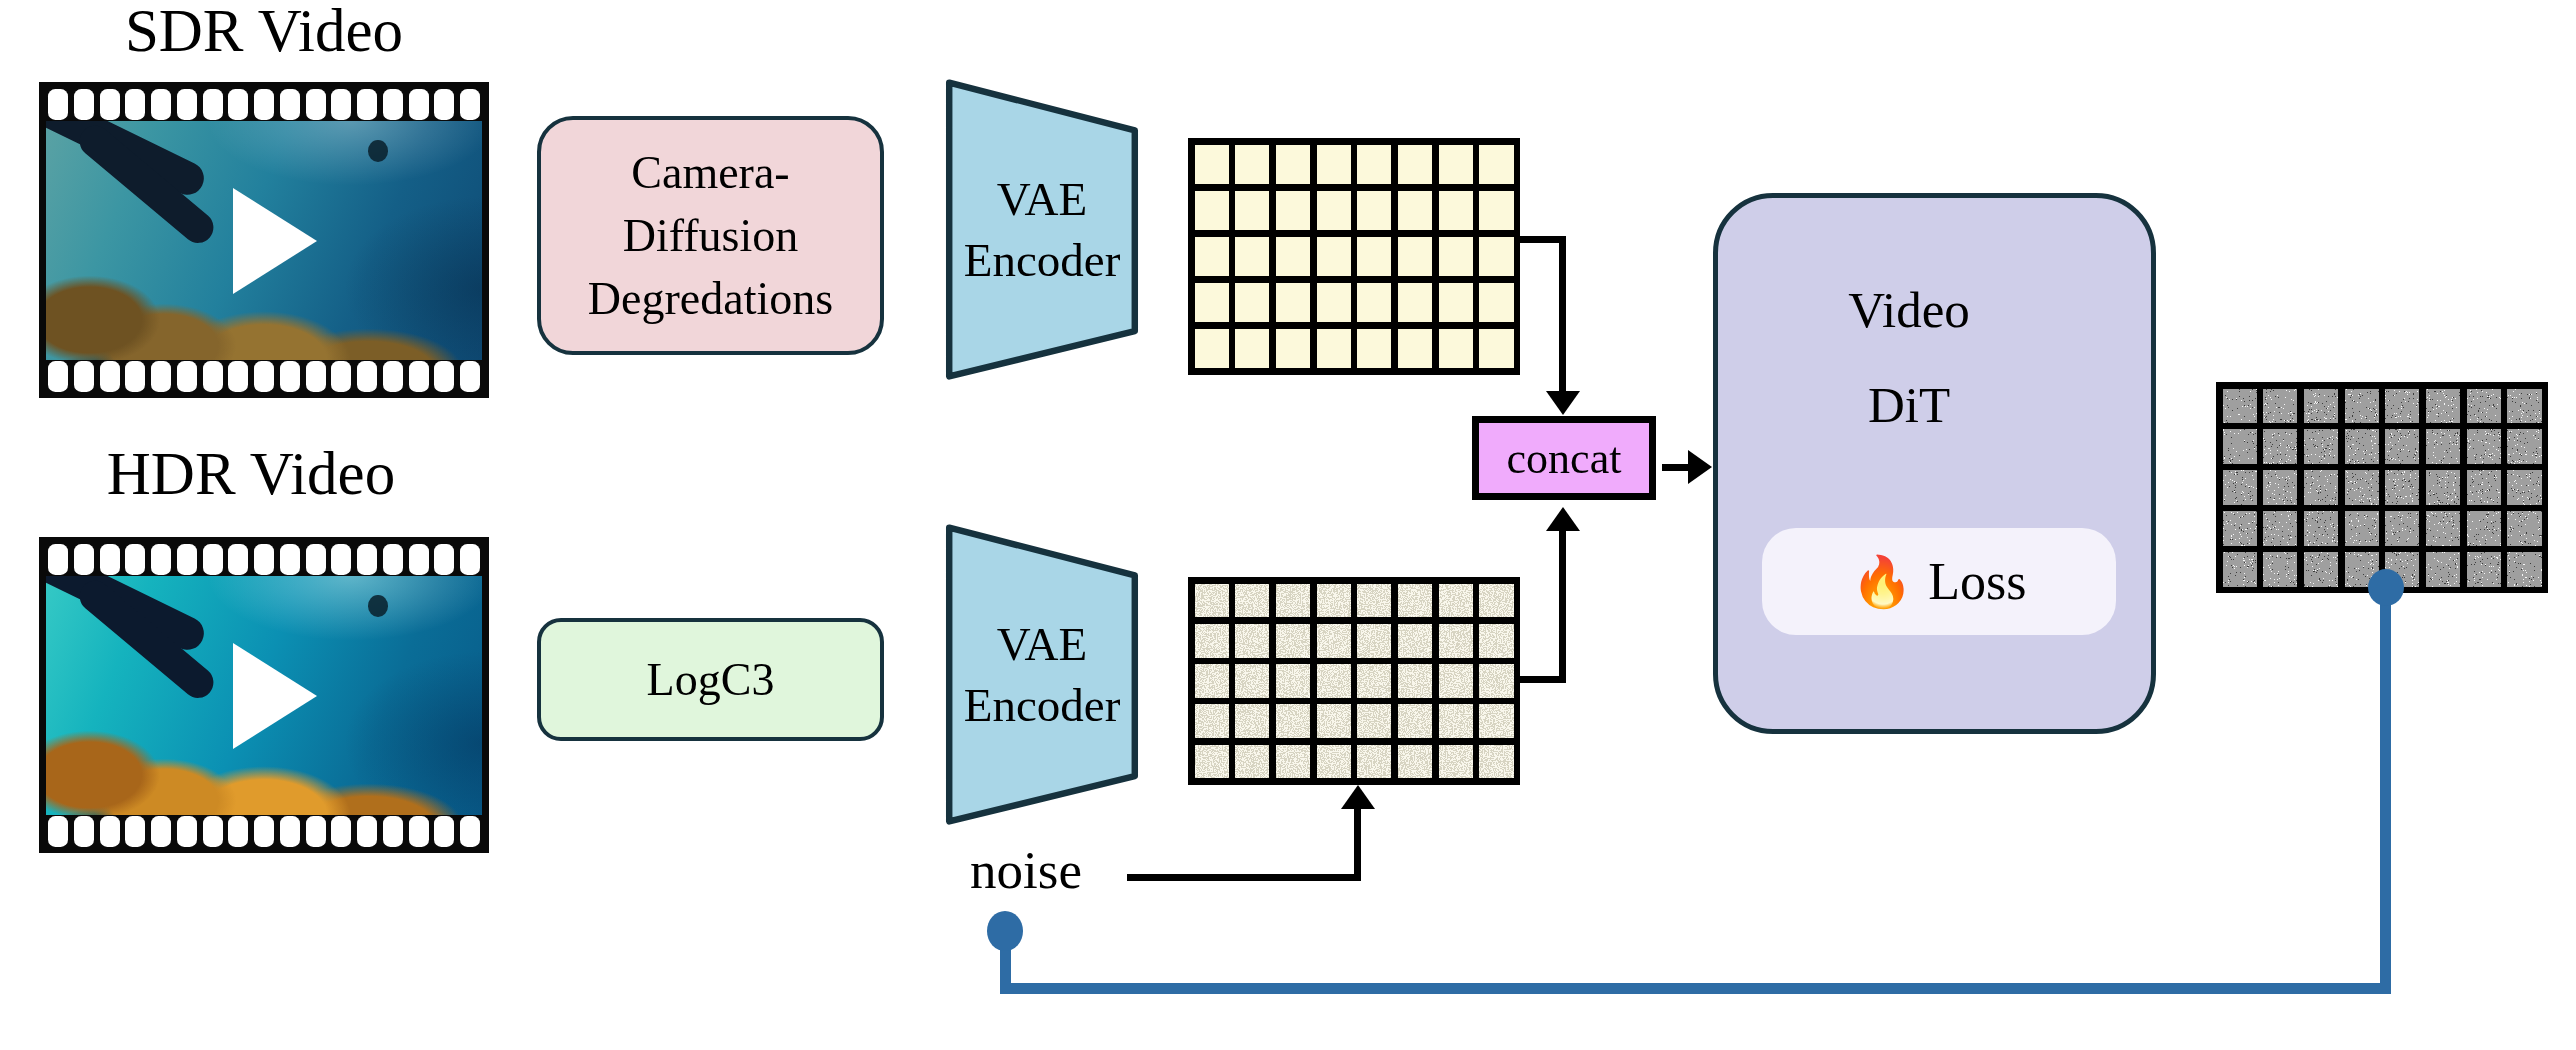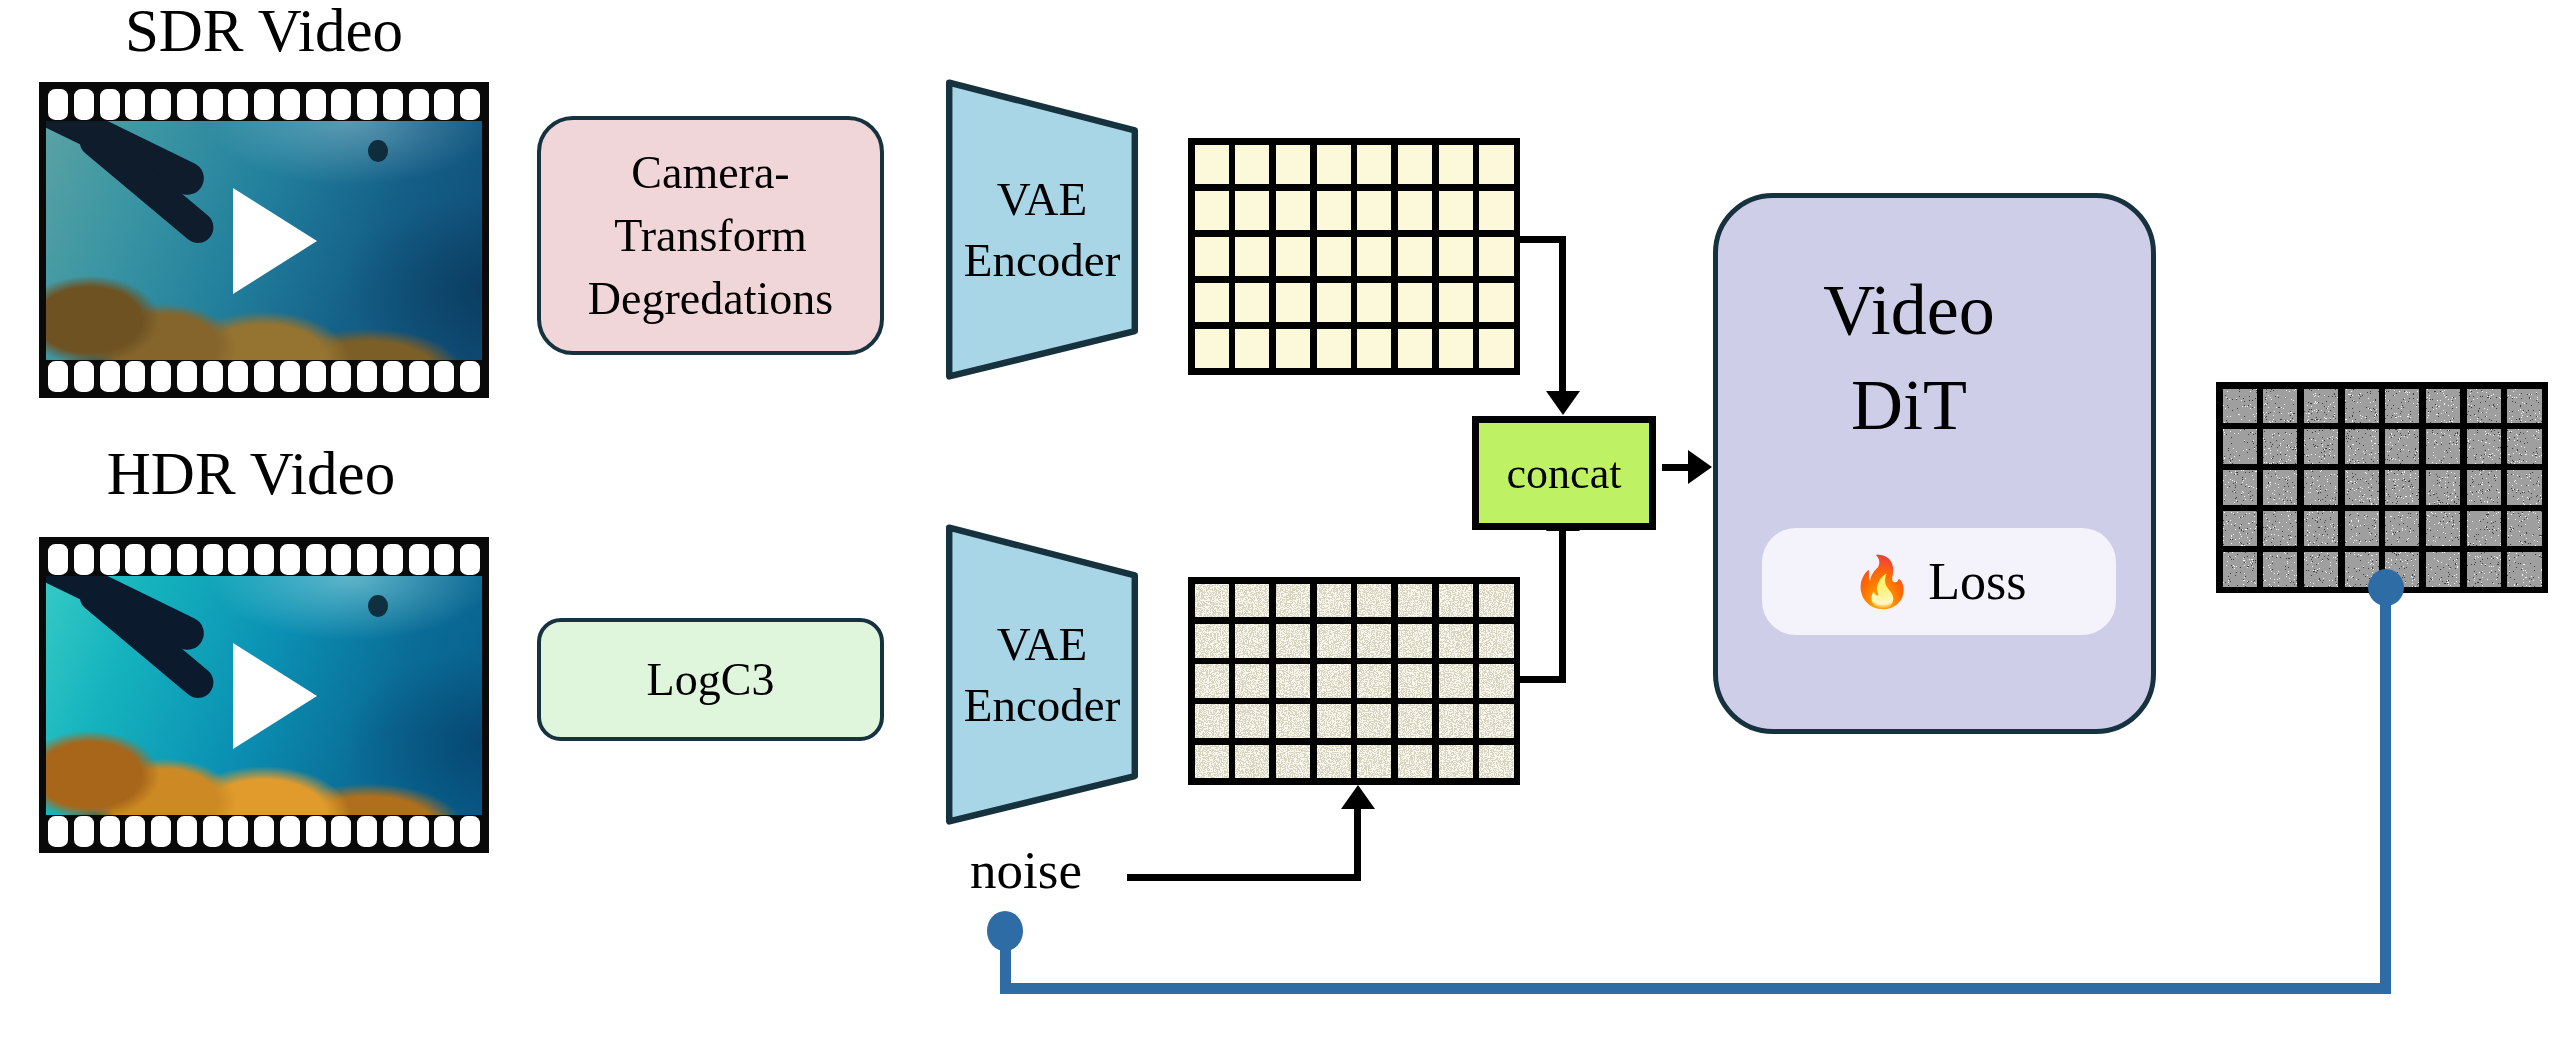--- a/index.html
+++ b/index.html
@@ -82,29 +82,29 @@
   #g2c-h{left:1517px;top:676px;width:49px;height:6.5px;}
   #g2c-v{left:1559px;top:530px;width:6.5px;height:152px;}
   #arrow-into-concat-bottom{left:1546px;top:507px;border-left:17px solid transparent;border-right:17px solid transparent;border-bottom:24px solid #000;}
   #c2d-h{left:1662px;top:464px;width:29px;height:6.5px;}
   #arrow-into-dit{left:1688px;top:450px;border-top:17px solid transparent;border-bottom:17px solid transparent;border-left:24px solid #000;}
   #noise-h{left:1127px;top:874px;width:234px;height:6.5px;}
   #noise-v{left:1354px;top:808px;width:6.5px;height:73px;}
   #arrow-into-grid{left:1341px;top:785px;border-left:17px solid transparent;border-right:17px solid transparent;border-bottom:24px solid #000;}
 
   
-  #concat-box{position:absolute;left:1472px;top:416px;width:184px;height:114px;box-sizing:border-box;
-              border:7.3px solid #000;background:#bef264;display:flex;align-items:center;justify-content:center;
+  #concat-box{position:absolute;left:1472px;top:416px;width:184px;height:84px;box-sizing:border-box;
+              border:7.3px solid #000;background:#f0abfc;display:flex;align-items:center;justify-content:center;
               font-size:44px;}
 
   
   #dit-box{position:absolute;left:1713px;top:193px;width:443px;height:541px;box-sizing:border-box;
            border:5.7px solid #16323E;border-radius:60px;background:#CFCEE9;}
   #dit-title{position:absolute;left:1713px;top:263px;width:392px;text-align:center;
-             font-size:72px;line-height:95px;color:#000;}
+             font-size:51px;line-height:95px;color:#000;}
   #lora-pill{position:absolute;left:1762px;top:528px;width:354px;height:107px;border-radius:34px;background:#F4F2FB;
              display:flex;align-items:center;justify-content:center;gap:14.5px;font-size:52px;}
   #lora-pill .fire{font-size:50px;font-family:"DejaVu Sans",sans-serif;}
 
   
   #noise-label{position:absolute;left:937px;top:840px;width:178px;text-align:center;font-size:53px;}
 
   
   .blueseg{position:absolute;background:#2E6CA5;}
   #b-stem{left:1000px;top:929px;width:10.5px;height:64px;}
@@ -242,21 +242,21 @@
         <div class="sprocket"></div>
         <div class="sprocket"></div>
         <div class="sprocket"></div>
         <div class="sprocket"></div>
         <div class="sprocket"></div>
       </div>
   </div>
 
   <div class="pbox" id="camera-box">
     <span>Camera-</span>
-    <span>Transform</span>
+    <span>Diffusion</span>
     <span>Degredations</span>
   </div>
 
   <div class="pbox" id="logc3-box">
     <span>LogC3</span>
   </div>
 
   <div class="vae" id="vae1">
     <svg viewBox="0 0 240 378">
       <polygon points="5,7 235,66 235,315 5,371" fill="#A9D6E7" stroke="#16323E" stroke-width="8" stroke-linejoin="round"></polygon>

